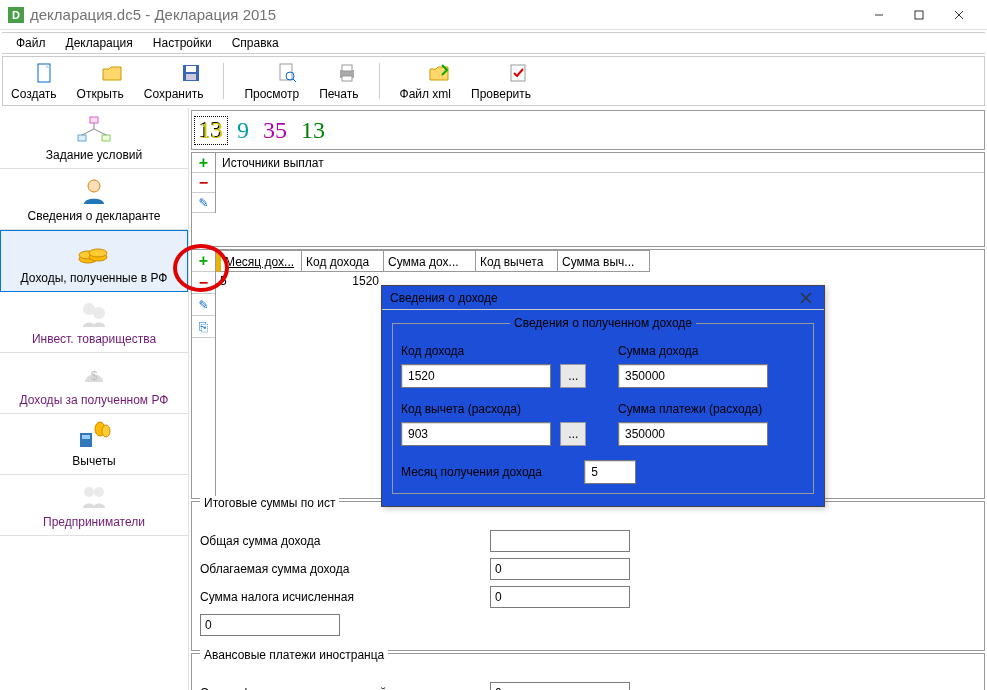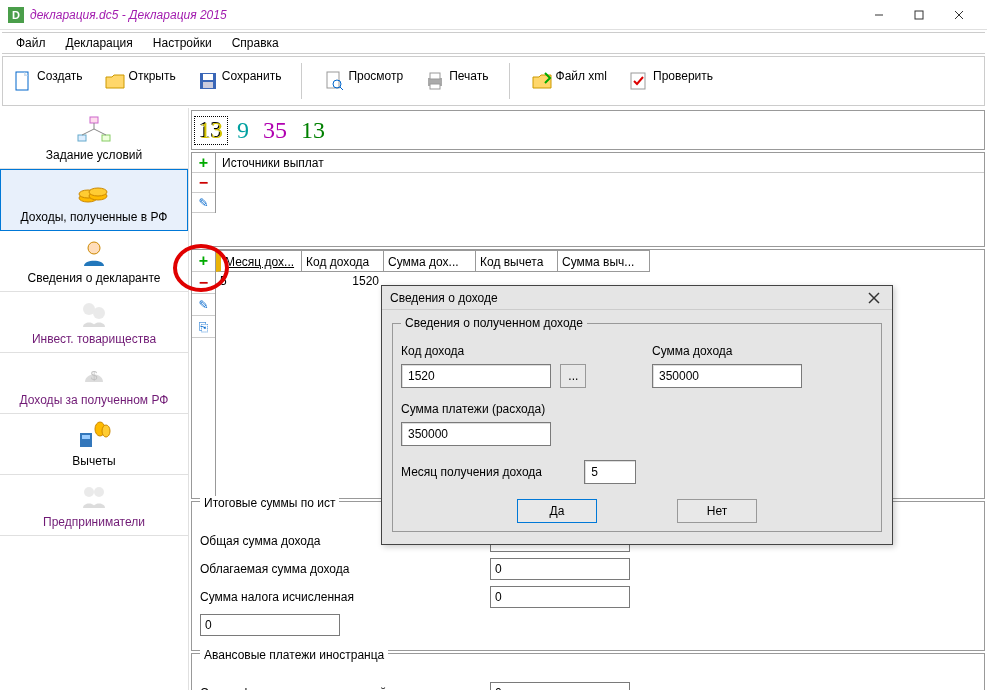--- a/index.html
+++ b/index.html
@@ -1,30 +1,30 @@
 <!DOCTYPE html>
 <html><head>
 <meta charset="utf-8">
 <style>
 * { box-sizing: border-box; margin: 0; padding: 0; font-family: Tahoma, Arial, sans-serif; font-size: 12px; }
 body { background: #fff; width: 987px; height: 690px; overflow: hidden; position: relative; }
 
 
 .titlebar { height: 30px; background: #fff; border-bottom: 1px solid #e0e0e0; display: flex; align-items: center; padding: 0 8px; }
 .titlebar .app-icon { width: 16px; height: 16px; background: #4a9e4a; color: #fff; font-weight: bold; display: flex; align-items: center; justify-content: center; font-size: 11px; margin-right: 6px; }
-.titlebar .title { flex: 1; color: #a21caf; font-size: 12px; font-style: italic; }
+.titlebar .title { flex: 1; color: #737373; font-size: 15px; }
 .titlebar .win-btn { width: 40px; height: 28px; display: flex; align-items: center; justify-content: center; color: #333; }
 
 
 .menubar { height: 22px; background: #fff; border: 1px solid #ccc; border-left: none; border-right: none; display: flex; align-items: center; padding: 0 8px; gap: 8px; margin: 2px; }
 .menubar span { padding: 2px 6px; }
 
 
 .toolbar { height: 50px; background: #fff; border: 1px solid #ccc; margin: 2px; display: flex; align-items: center; padding: 0 8px; gap: 20px; }
-.toolbar .tb-item { display: flex; flex-direction: row; align-items: flex-start; gap: 2px; }
+.toolbar .tb-item { display: flex; flex-direction: column; align-items: flex-end; gap: 2px; }
 .toolbar .tb-divider { width: 1px; height: 36px; background: #ccc; }
 .tb-icon { width: 24px; height: 24px; display: flex; align-items: center; justify-content: center; }
 
 
 .main { display: flex; position: absolute; top: 108px; left: 0; right: 0; bottom: 0; }
 
 
 .leftnav { width: 189px; background: #fff; border-right: 1px solid #e0e0e0; }
 .leftnav .nav-item { padding: 6px 4px; text-align: center; border-bottom: 1px solid #e0e0e0; }
 .leftnav .nav-item.selected { border: 1px solid #0078d7; background: #e8f0fb; }
@@ -70,27 +70,27 @@
 .totals-box .tinput { width: 140px; height: 22px; border: 1px solid #7a7a7a; padding: 2px 4px; }
 
 
 .adv-box { border: 1px solid #999; margin: 2px; padding: 8px; }
 .adv-box .box-title { background: #fff; padding: 0 4px; position: relative; top: -14px; display: inline-block; }
 .adv-box .trow { display: flex; align-items: center; margin: 6px 0; }
 .adv-box .tlabel { width: 290px; }
 .adv-box .tinput { width: 140px; height: 22px; border: 1px solid #7a7a7a; padding: 2px 4px; }
 
 
-.dialog { position: absolute; left: 381px; top: 285px; width: 512px; background: #e5e5e5; border: 1px solid #444; box-shadow: 2px 2px 6px rgba(0,0,0,0.2); z-index: 100; }
+.dialog { position: absolute; left: 381px; top: 285px; width: 444px; background: #1d4ed8; border: 1px solid #444; box-shadow: 2px 2px 6px rgba(0,0,0,0.2); z-index: 100; }
 .dialog .dlg-title { height: 24px; border-bottom: 1px solid #ccc; display: flex; align-items: center; padding: 0 8px; }
 .dialog .dlg-title .t { flex: 1; }
 .dialog .dlg-close { width: 20px; height: 20px; display: flex; align-items: center; justify-content: center; }
 .dialog .dlg-body { padding: 6px 10px 12px 10px; }
 .dialog fieldset { border: 1px solid #999; padding: 8px; }
-.dialog fieldset legend { padding: 0 4px; }
+.dialog fieldset legend { padding: 0 4px; text-align: center; }
 .dialog .drow { display: flex; gap: 30px; margin: 6px 0 14px 0; }
 .dialog .dcol { flex: 1; }
 .dialog .dlabel { margin-bottom: 6px; display: block; }
 .dialog .dinput { width: 150px; height: 24px; border: 1px solid #7a7a7a; padding: 2px 6px; box-shadow: inset 1px 1px 0 #ddd; }
 .dialog .dinput.small { width: 52px; }
 .dialog .dotbtn { width: 26px; height: 24px; border: 1px solid #999; background: #e8e8e8; margin-left: 6px; }
 .dialog .dlg-buttons { display: flex; justify-content: center; gap: 80px; margin-top: 14px; }
 .dialog .dlg-btn { width: 80px; height: 24px; border: 1px solid #999; background: #e8e8e8; }
 .dialog .dlg-btn.primary { border: 1px solid #0078d7; }
 
@@ -215,39 +215,39 @@
             <rect x="16" y="2" width="8" height="6" fill="#fde" stroke="#c6c"></rect>
             <rect x="4" y="20" width="8" height="6" fill="#def" stroke="#6ac"></rect>
             <rect x="28" y="20" width="8" height="6" fill="#efd" stroke="#8c6"></rect>
             <line x1="20" y1="8" x2="20" y2="14" stroke="#888"></line>
             <line x1="8" y1="20" x2="20" y2="14" stroke="#888"></line>
             <line x1="32" y1="20" x2="20" y2="14" stroke="#888"></line>
           </svg>
       </div>
       <div>Задание условий</div>
     </div>
+    <div class="nav-item">
+      <div class="nav-icon">
+        <svg width="30" height="30">
+            <circle cx="15" cy="10" r="6" fill="#fdb" stroke="#c80"></circle>
+            <path d="M5 28c0-7 20-7 20 0z" fill="#27b"></path>
+          </svg>
+      </div>
+      <div>Сведения о декларанте</div>
+    </div>
     <div class="nav-item selected">
       <div class="nav-icon">
         <svg width="36" height="28">
             <ellipse cx="12" cy="20" rx="9" ry="4" fill="#fb0" stroke="#c80"></ellipse>
             <ellipse cx="12" cy="16" rx="9" ry="4" fill="#fc3" stroke="#c80"></ellipse>
             <ellipse cx="22" cy="18" rx="9" ry="4" fill="#fb0" stroke="#c80"></ellipse>
             <ellipse cx="22" cy="14" rx="9" ry="4" fill="#fc3" stroke="#c80"></ellipse>
           </svg>
       </div>
       <div>Доходы, полученные в РФ</div>
-    </div>
-    <div class="nav-item">
-      <div class="nav-icon">
-        <svg width="30" height="30">
-            <circle cx="15" cy="10" r="6" fill="#fdb" stroke="#c80"></circle>
-            <path d="M5 28c0-7 20-7 20 0z" fill="#27b"></path>
-          </svg>
-      </div>
-      <div>Сведения о декларанте</div>
     </div>
     <div class="nav-item disabled">
       <div class="nav-icon">
         <svg width="30" height="30" opacity="0.4">
             <circle cx="10" cy="10" r="6" fill="#ccc"></circle>
             <circle cx="20" cy="14" r="6" fill="#ccc"></circle>
             <path d="M4 28c0-6 12-6 12 0z" fill="#aaa"></path>
             <path d="M14 28c0-6 12-6 12 0z" fill="#aaa"></path>
           </svg>
       </div>
@@ -397,29 +397,30 @@
           <input class="dinput" value="1520" style="">
           <button class="dotbtn">...</button>
         </div>
         <div class="dcol">
           <span class="dlabel">Сумма дохода</span>
           <input class="dinput" value="350000" style="">
         </div>
       </div>
       <div class="drow">
         <div class="dcol">
+          <span class="dlabel">Код вычета (расхода)</span>
+          <input class="dinput" value="903" style="">
+          <button class="dotbtn">...</button>
+        </div>
+        <div class="dcol">
           <span class="dlabel">Сумма платежи (расхода)</span>
           <input class="dinput" value="350000" style="">
         </div>
       </div>
       <div>
         <span class="dlabel" style="display:inline-block;width:180px">Месяц получения дохода</span>
         <input class="dinput small" value="5" style="">
       </div>
-      <div class="dlg-buttons">
-        <button class="dlg-btn primary">Да</button>
-        <button class="dlg-btn">Нет</button>
-      </div>
     </fieldset>
   </div>
 </div>
 
 <div class="red-circle"></div>
 
 </body></html>

